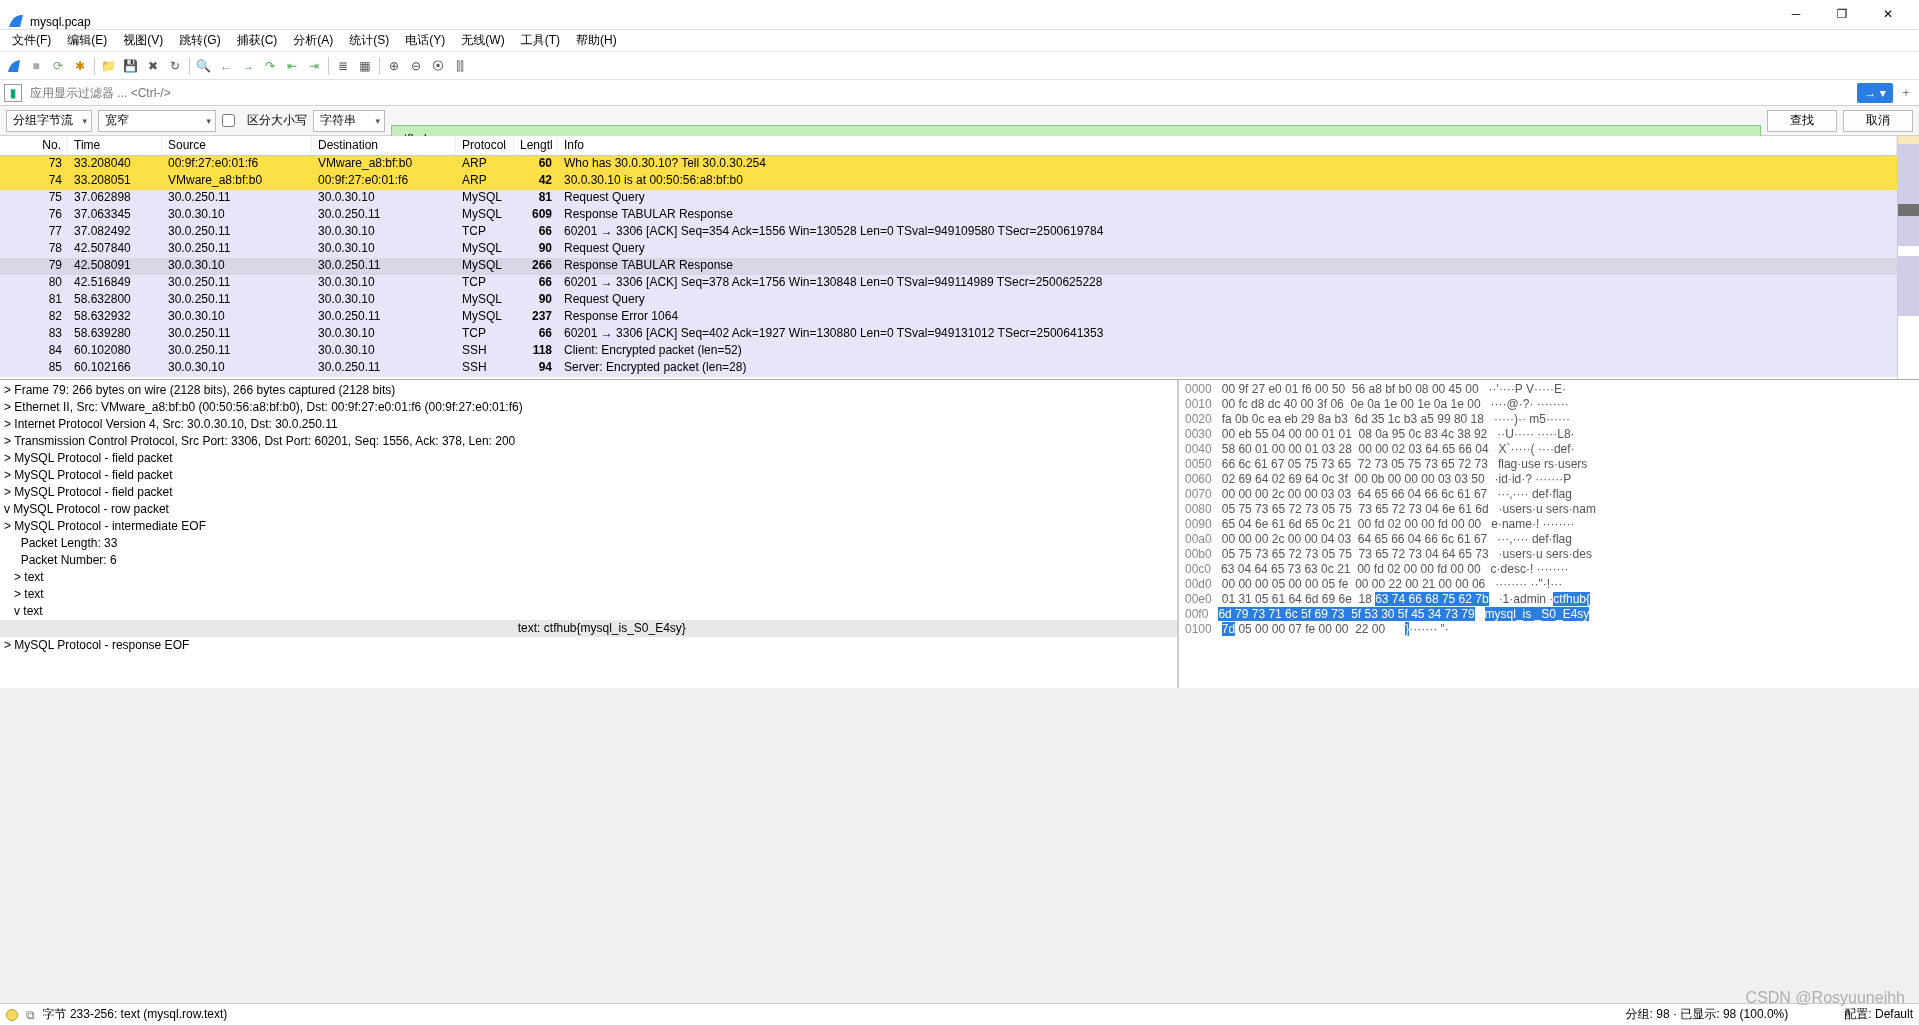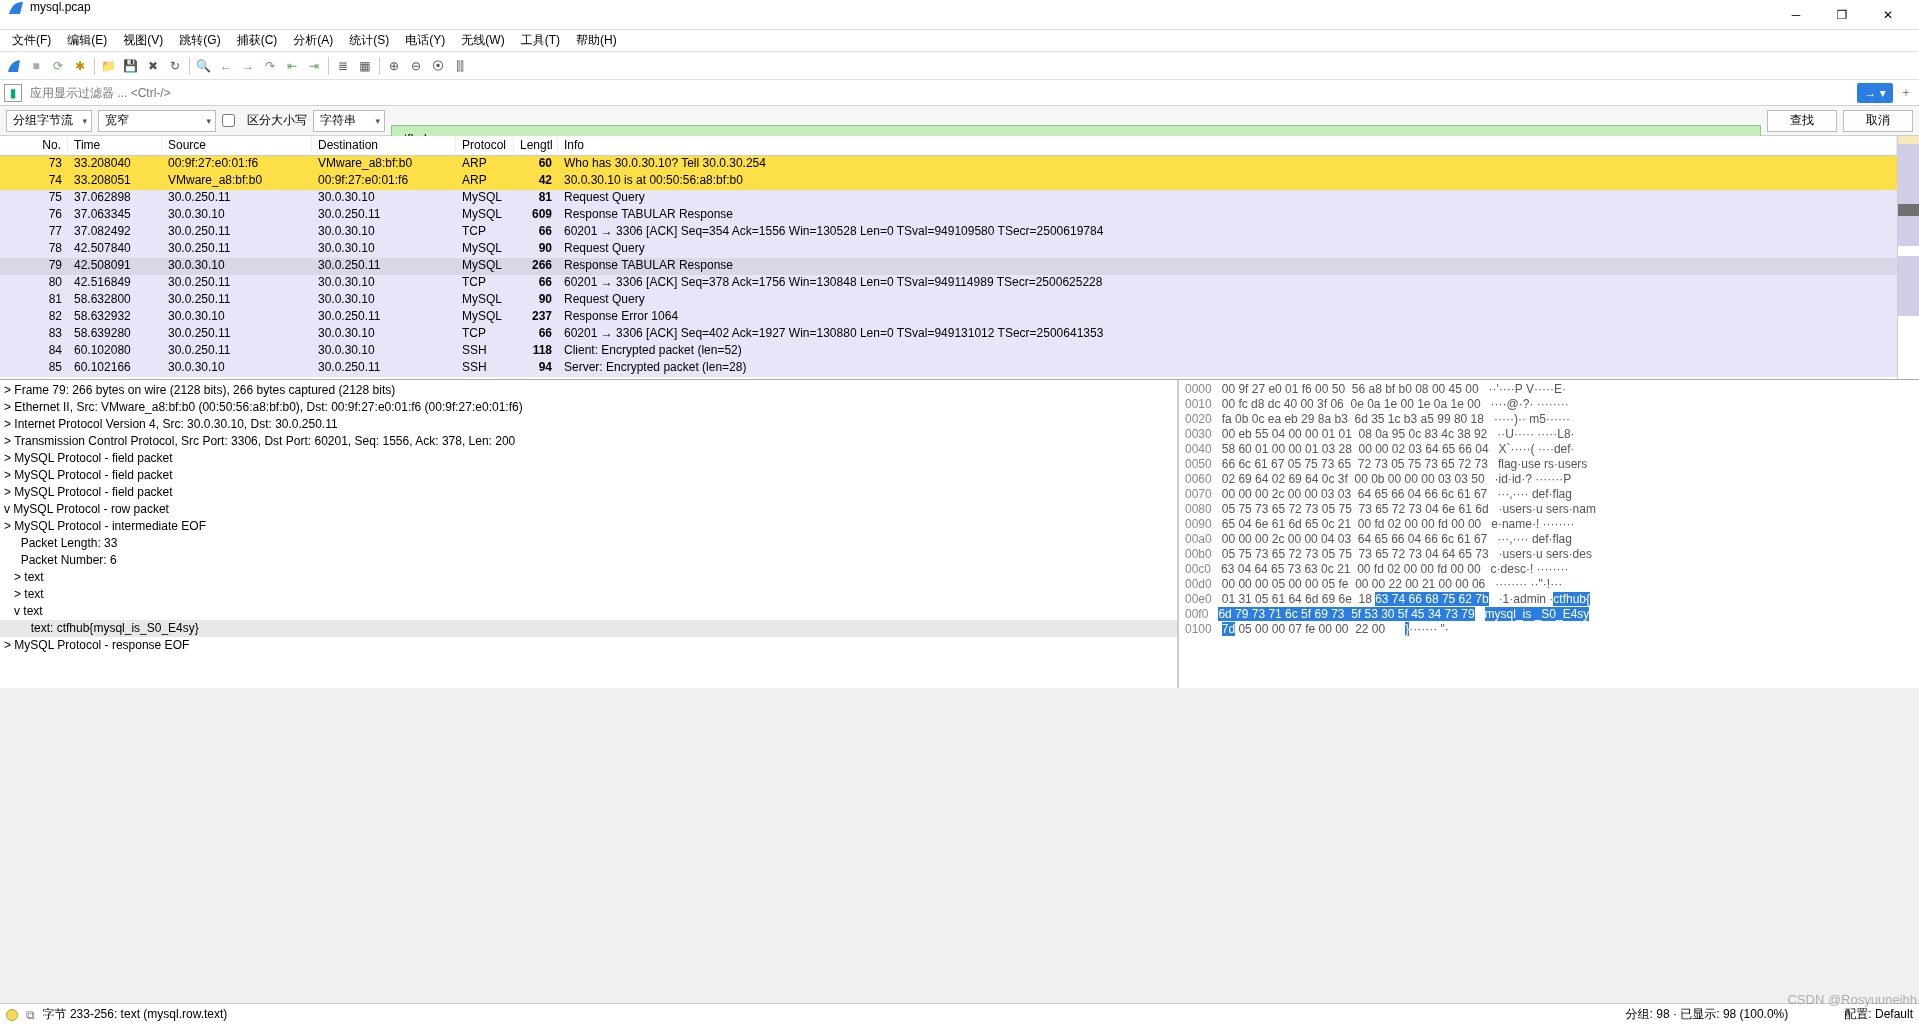--- a/index.html
+++ b/index.html
@@ -1,18 +1,18 @@
 <!DOCTYPE html>
 <html><head>
 <meta charset="utf-8">
 <style>
 * { margin: 0; padding: 0; box-sizing: border-box; font-family: "Microsoft YaHei", "Segoe UI", Arial, sans-serif; font-size: 12px; }
 body { background: #f0f0f0; overflow: hidden; }
 
-.titlebar { height: 30px; background: #fff; display: flex; align-items: flex-start; padding: 0 8px; border-bottom: 1px solid #e0e0e0;}
+.titlebar { height: 30px; background: #fff; display: flex; align-items: flex-end; padding: 0 8px; border-bottom: 1px solid #e0e0e0;}
 .titlebar .icon { width: 16px; height: 16px; margin-right: 6px; }
 .titlebar .title { flex: 1; color: #000; }
 .titlebar .winbtn { width: 46px; height: 30px; display: flex; align-items: center; justify-content: center; color: #000; }
 
 .menubar { height: 22px; background: #fff; display: flex; align-items: center; padding: 0 4px; border-bottom: 1px solid #e0e0e0;}
 .menubar span { padding: 2px 8px; }
 
 .toolbar { height: 28px; background: #fff; display: flex; align-items: center; padding: 0 4px; border-bottom: 1px solid #e0e0e0; gap: 2px;}
 .tbtn { width: 20px; height: 20px; display: flex; align-items: center; justify-content: center; border-radius: 2px; color: #555; }
 .tsep { width: 1px; height: 18px; background: #ccc; margin: 0 2px; }
@@ -51,31 +51,31 @@
 .bg-ssh { background: #e7e5f8; }
 .row.sel { background: #d7d7e8; }
 .row.sel::before { content:""; position:absolute; left:0; width:3px; height:17px; }
 
 .navstrip { width: 22px; background: #fff; border-left: 1px solid #ccc; position: relative;}
 .navstrip .bar { width: 100%; position: absolute; }
 
 .midsplit { height: 308px; display: flex; background: #fff; }
 .treepane { flex: 1; overflow: auto; font-family: Consolas, monospace; font-size: 12px; line-height: 17px; padding: 2px 0; border-right: 2px solid #ccc;}
 .treepane .ln { white-space: pre; padding: 0 4px;}
-.treepane .ln.sel { background: #e8e8e8;}
+.treepane .ln.sel { background: #e8e8e8; text-align: center;}
 
 .hexpane { width: 740px; overflow: auto; font-family: Consolas, monospace; font-size: 12px; line-height: 15px; padding: 2px 6px; color: #555;}
 .hexpane .hl { white-space: pre; }
 .hexpane .off { color: #888; }
 .hexhi { background: #2a7de1; color: #fff; }
 
 .statusbar { position: fixed; bottom: 0; left: 0; right: 0; height: 22px; background: #fff; border-top: 1px solid #ccc; display: flex; align-items: center; padding: 0 6px; gap: 8px;}
 .statusbar .dot { width: 12px; height: 12px; border-radius: 50%; background: #f6d95a; border: 1px solid #c0a030;}
 .statusbar .mid { flex: 1; }
-.watermark { position: fixed; right: 2px; bottom: 18px; color: rgba(120,120,120,0.55); font-size: 13px;}
+.watermark { position: fixed; right: 14px; bottom: 18px; color: rgba(120,120,120,0.55); font-size: 16px;}
 .sharkfin { fill: #2a7de1; }
 </style>
 </head>
 <body>
 
 <div class="titlebar">
   <svg class="icon" viewBox="0 0 16 16">
       <path class="sharkfin" d="M1 14 C4 4, 9 2, 15 2 L12 14 Z"></path>
     </svg>
   <span class="title">mysql.pcap</span>

